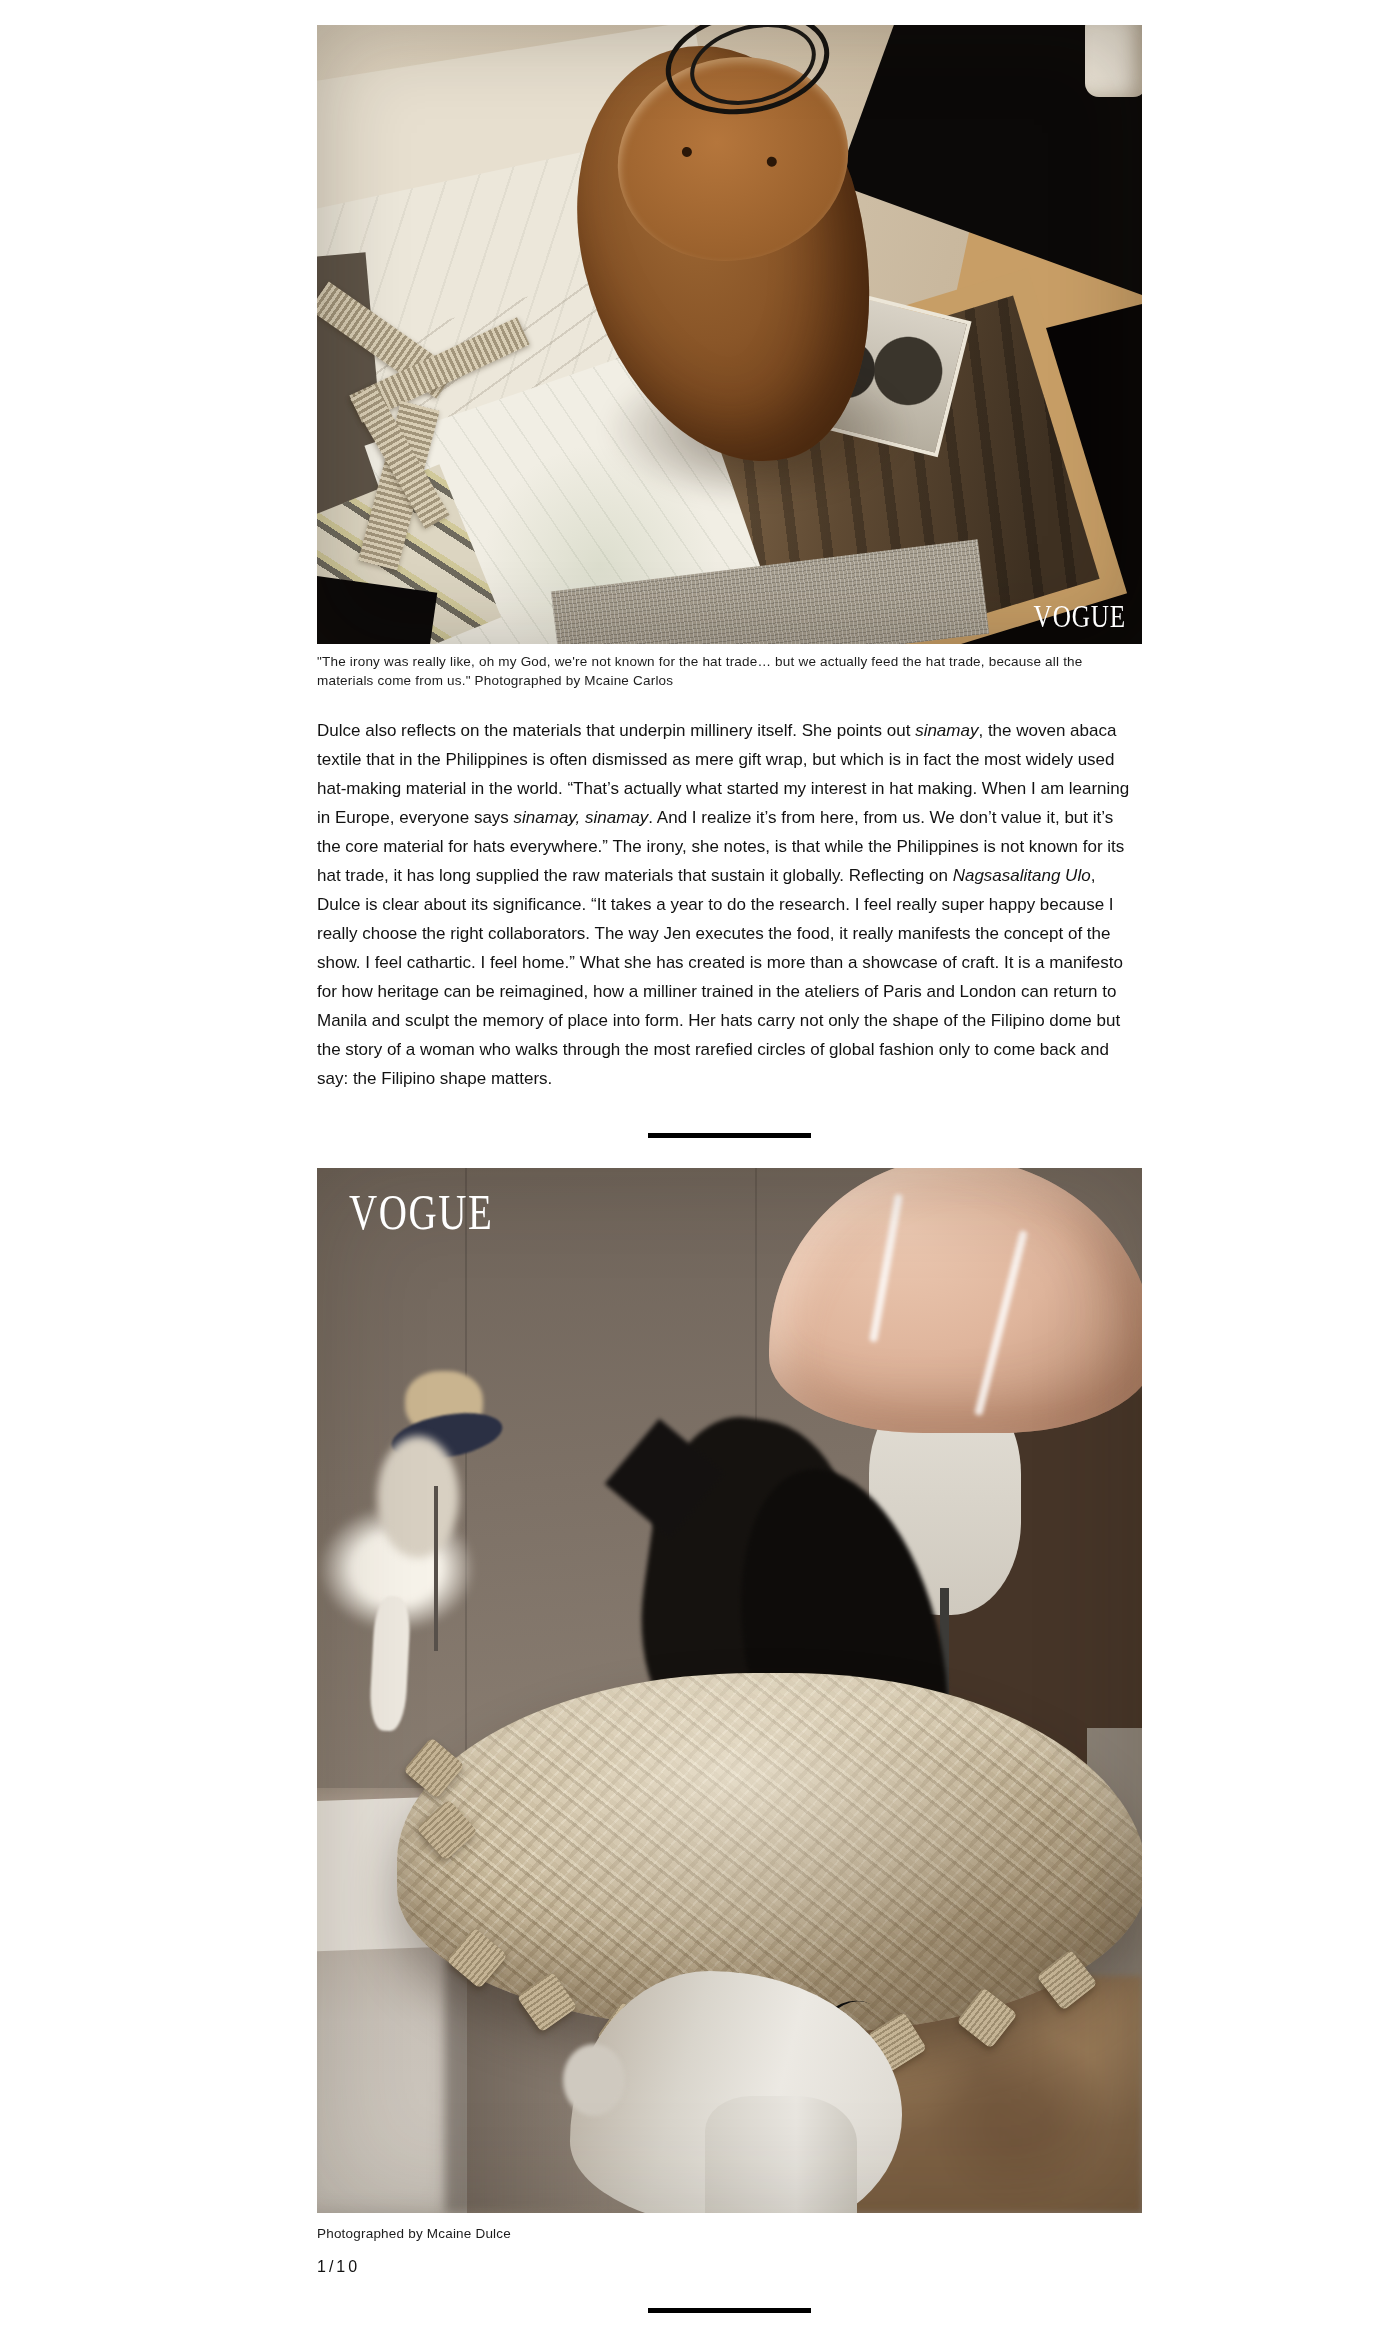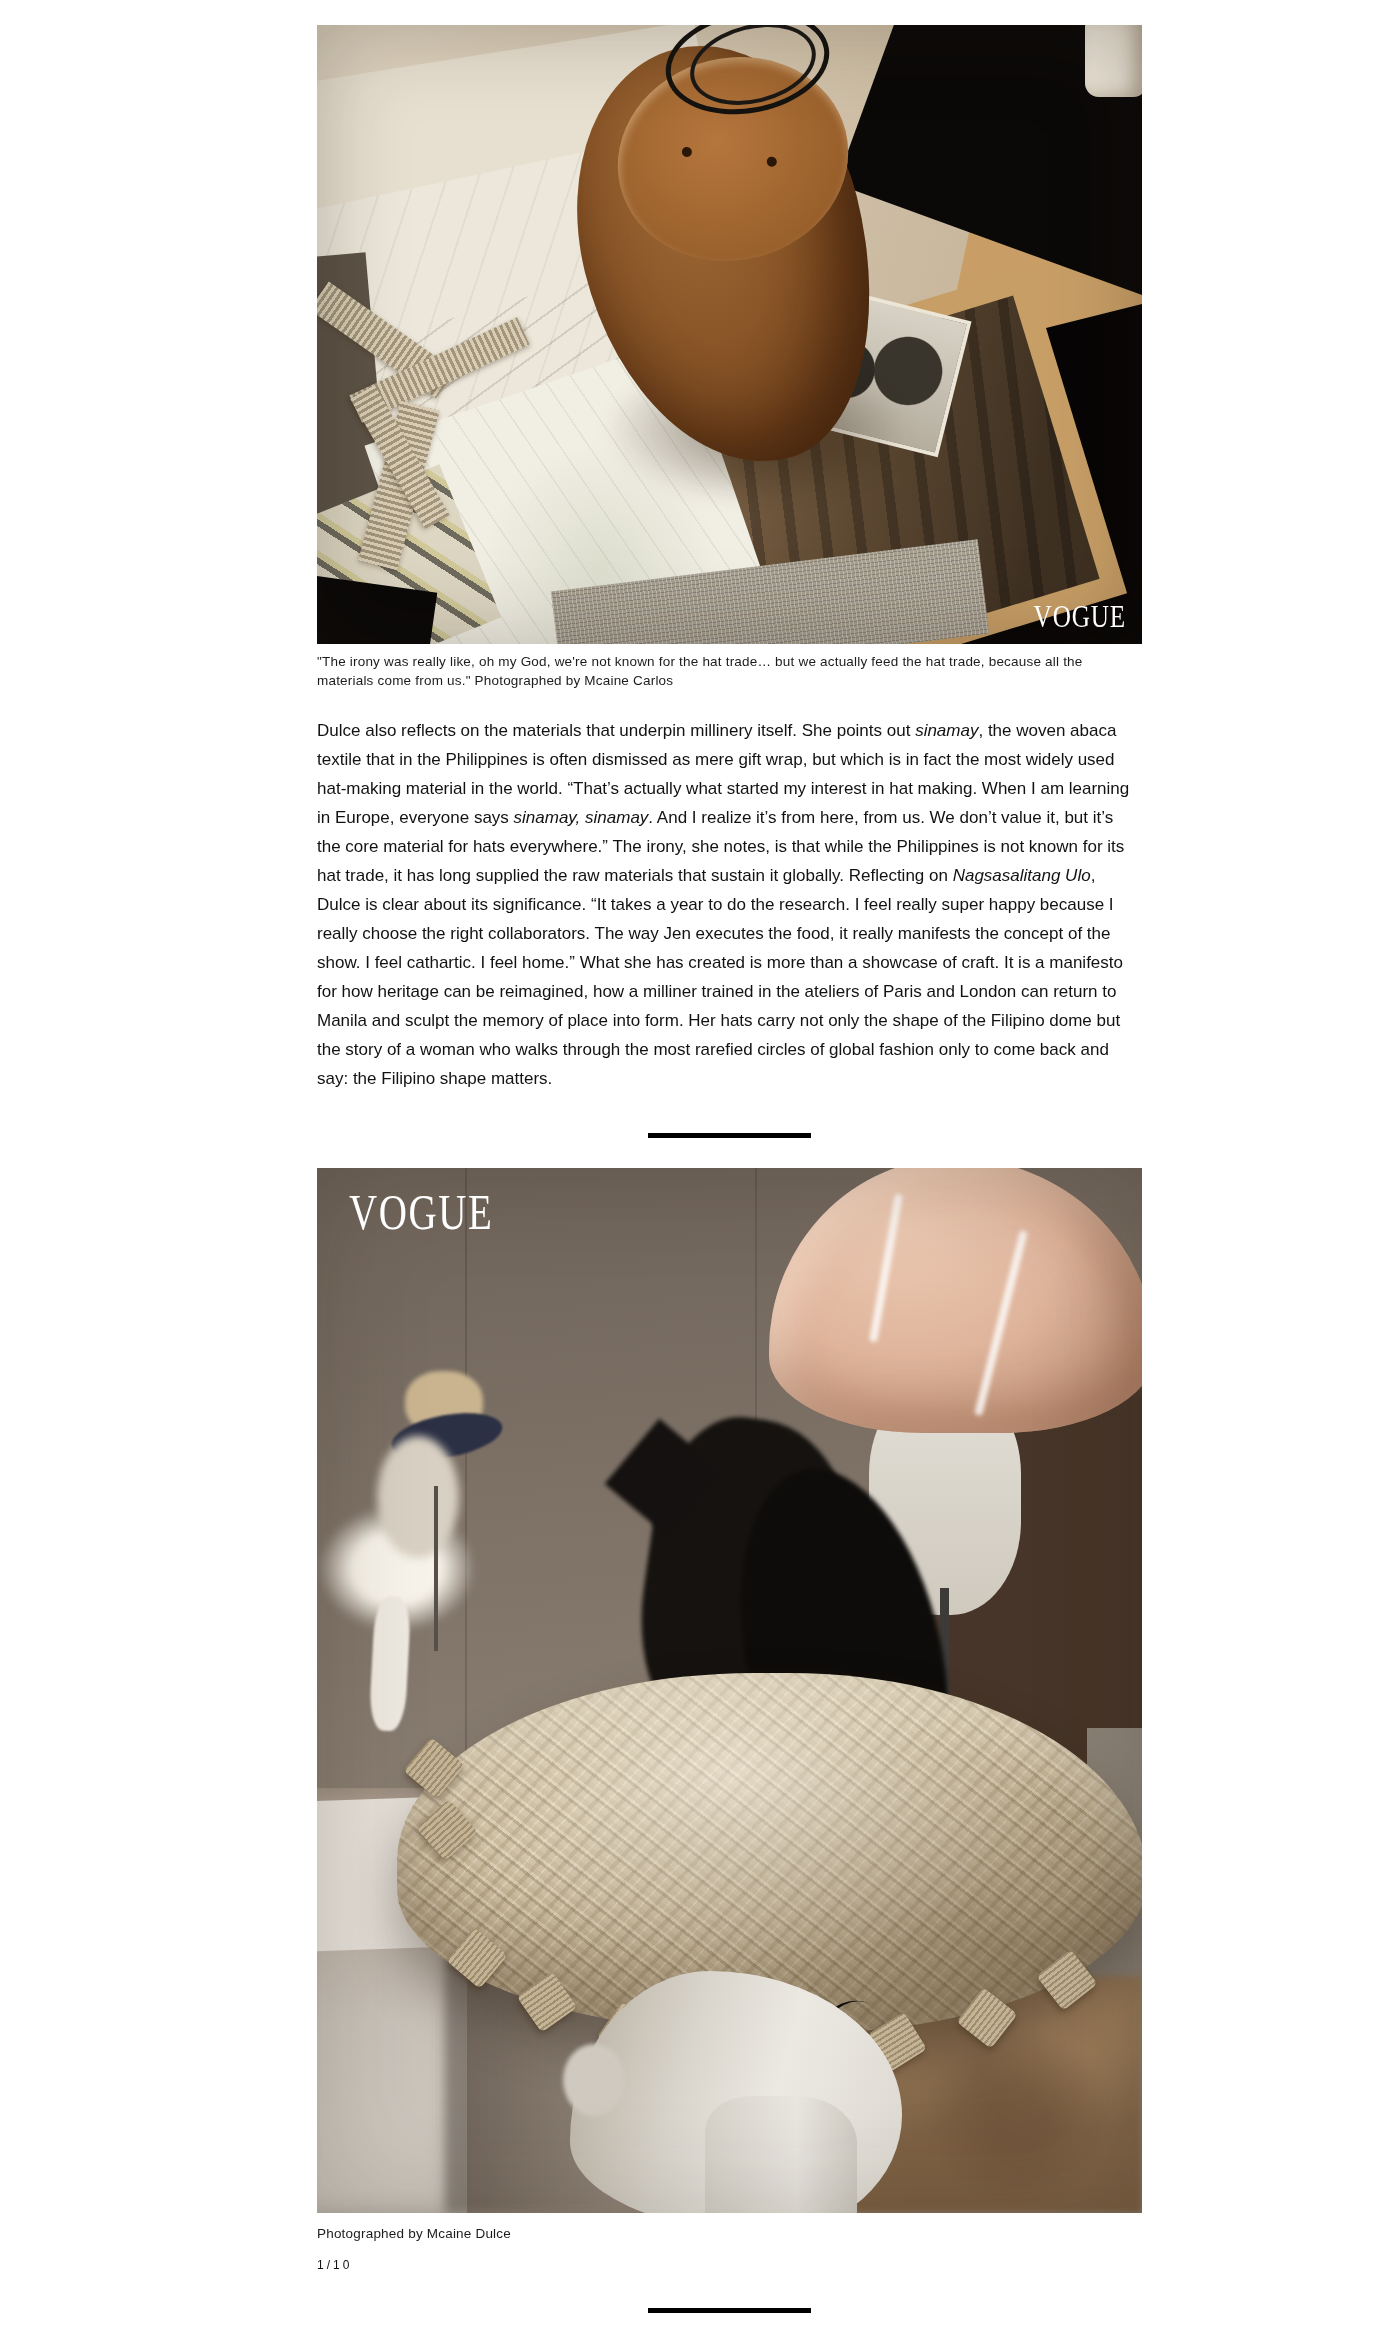--- a/index.html
+++ b/index.html
@@ -6,21 +6,21 @@
     font-family:"Liberation Sans", sans-serif;}
   .column{position:absolute;left:317px;top:0;width:825px;height:2340px;}
   .photo{position:absolute;left:0;width:825px;overflow:hidden;background:#cbbda6;}
   .photo *{position:absolute;}
   
   .caption{position:absolute;left:0;width:790px;font-size:13.5px;line-height:19px;color:#1c1c1c;
     letter-spacing:.2px;}
   .bodytext{position:absolute;left:0;width:823px;font-family:Liberation Sans, sans-serif;
     font-size:17px;line-height:29px;color:#121212;}
   .bodytext i{font-style:italic;}
-  .pager{position:absolute;left:0;font-size:12px;letter-spacing:3px;color:#111;}
+  .pager{position:absolute;left:0;font-size:16px;letter-spacing:3px;color:#111;}
   .divider{position:absolute;left:331px;width:163px;height:5px;background:#000;}
   .wordmark{font-family:"Liberation Serif", serif;color:#fff;letter-spacing:1px;white-space:nowrap;}
   
   #fig1{top:25px;height:619px;}
   .p1-base{left:0;top:0;width:825px;height:619px;
     background:linear-gradient(105deg,#e0d5c2 0%,#d5c7b0 40%,#c9b89e 70%,#bfae92 100%);}
   .p1-paper-a{left:-30px;top:28px;width:430px;height:260px;transform:rotate(-9deg);background:#e7dfcf;}
   .p1-paper-b{left:-45px;top:150px;width:440px;height:340px;transform:rotate(-12deg);background:#ece7da;
     background-image:repeating-linear-gradient(120deg,rgba(130,130,115,.10) 0 2px,transparent 2px 30px);}
   .p1-kraft-a{left:25px;top:270px;width:430px;height:340px;transform:rotate(-16deg);

